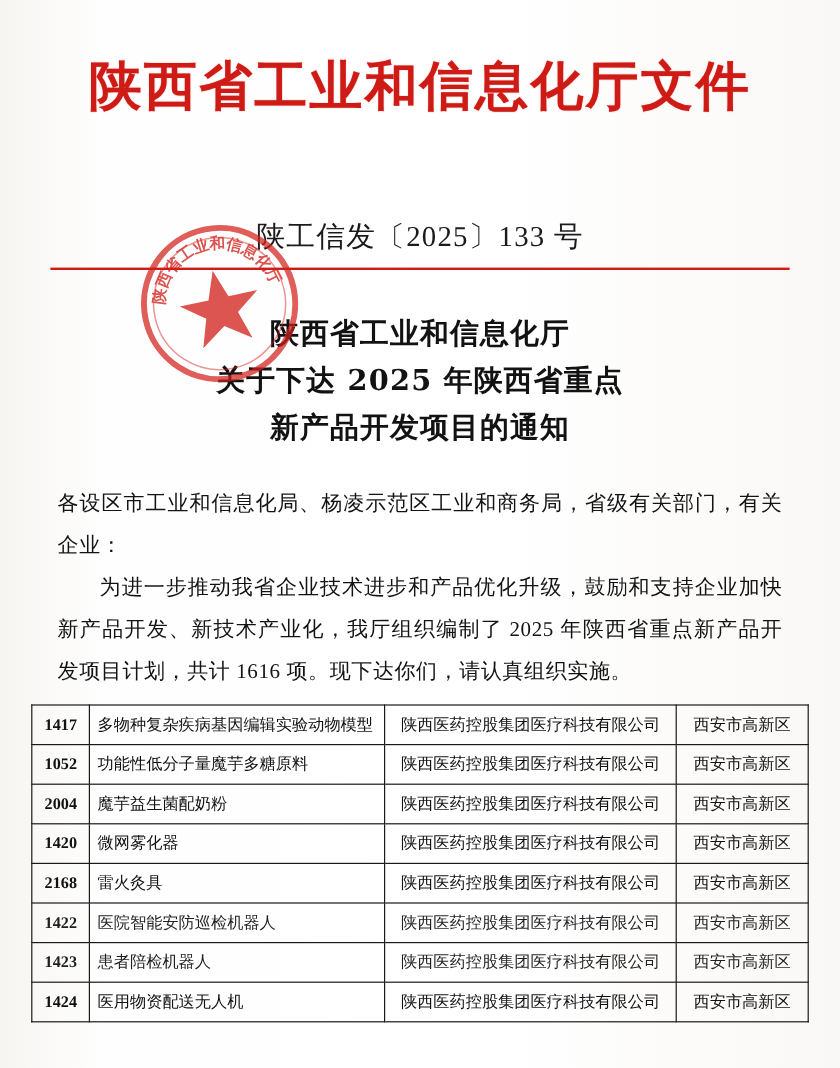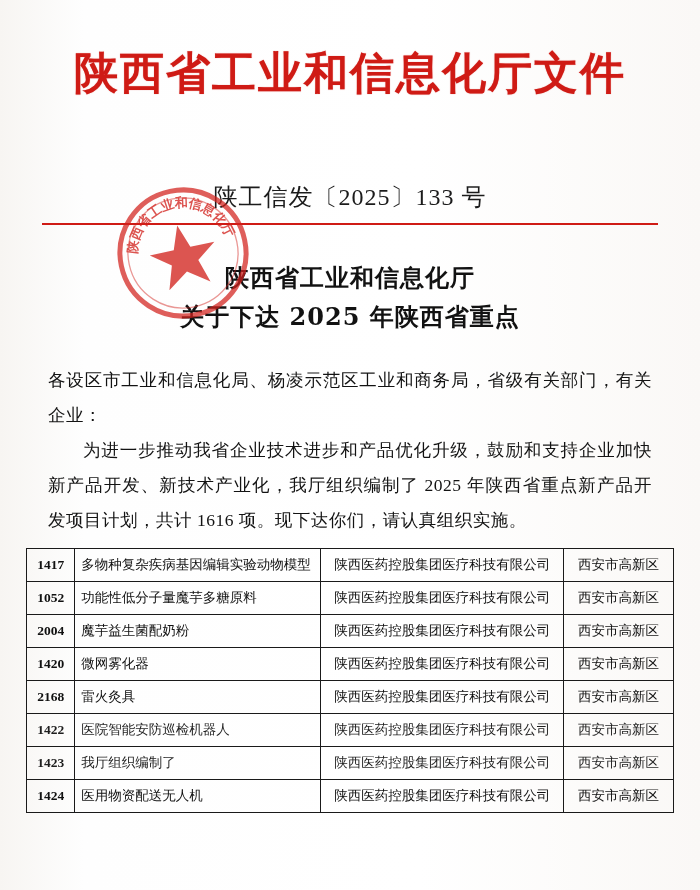--- a/index.html
+++ b/index.html
@@ -171,20 +171,21 @@
     </div>
 
     <div class="docnum-row">
       <span class="docnum">陕工信发〔2025〕133 号</span>
     </div>
     <div class="red-rule"></div>
 
     <div class="title-block">
       <div class="title-line">陕西省工业和信息化厅</div>
       <div class="title-line">关于下达 2025 年陕西省重点</div>
+      <div class="title-line">新产品开发项目的通知</div>
     </div>
 
     <div class="body-text">
       <p>各设区市工业和信息化局、杨凌示范区工业和商务局，省级有关部门，有关企业：</p>
       <p class="indent">为进一步推动我省企业技术进步和产品优化升级，鼓励和支持企业加快新产品开发、新技术产业化，我厅组织编制了 2025 年陕西省重点新产品开发项目计划，共计 1616 项。现下达你们，请认真组织实施。</p>
     </div>
 
     <div class="table-wrap">
       <table class="project-table">
         <tbody>
@@ -219,21 +220,21 @@
             <td class="col-region">西安市高新区</td>
           </tr>
           <tr class="soft">
             <td class="col-id">1422</td>
             <td class="col-name">医院智能安防巡检机器人</td>
             <td class="col-company">陕西医药控股集团医疗科技有限公司</td>
             <td class="col-region">西安市高新区</td>
           </tr>
           <tr class="soft">
             <td class="col-id">1423</td>
-            <td class="col-name">我厅组织编制了</td>
+            <td class="col-name">患者陪检机器人</td>
             <td class="col-company">陕西医药控股集团医疗科技有限公司</td>
             <td class="col-region">西安市高新区</td>
           </tr>
           <tr>
             <td class="col-id">1424</td>
             <td class="col-name">医用物资配送无人机</td>
             <td class="col-company">陕西医药控股集团医疗科技有限公司</td>
             <td class="col-region">西安市高新区</td>
           </tr>
         </tbody>

